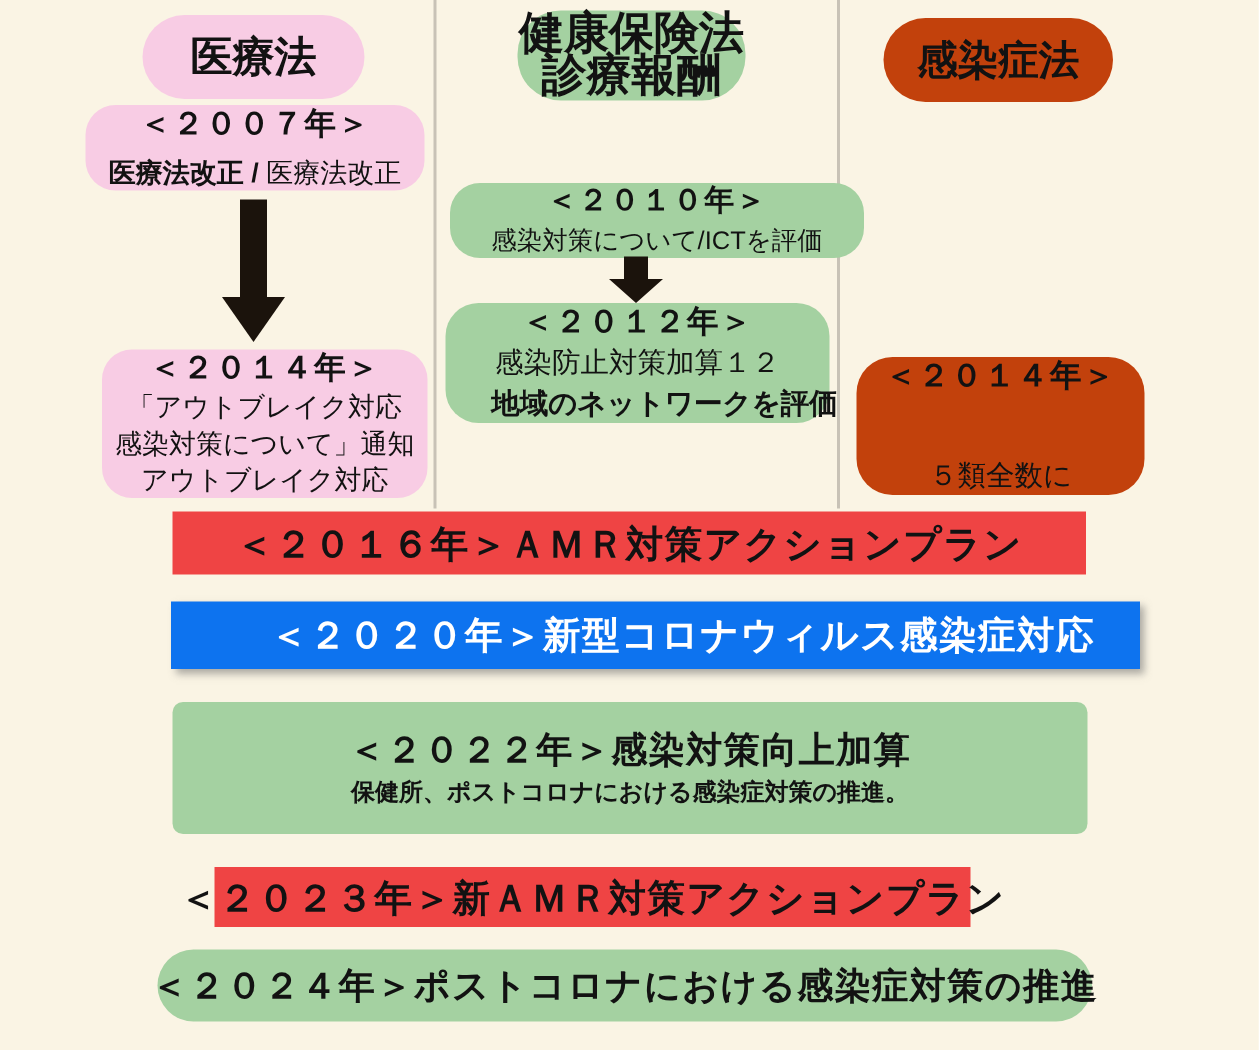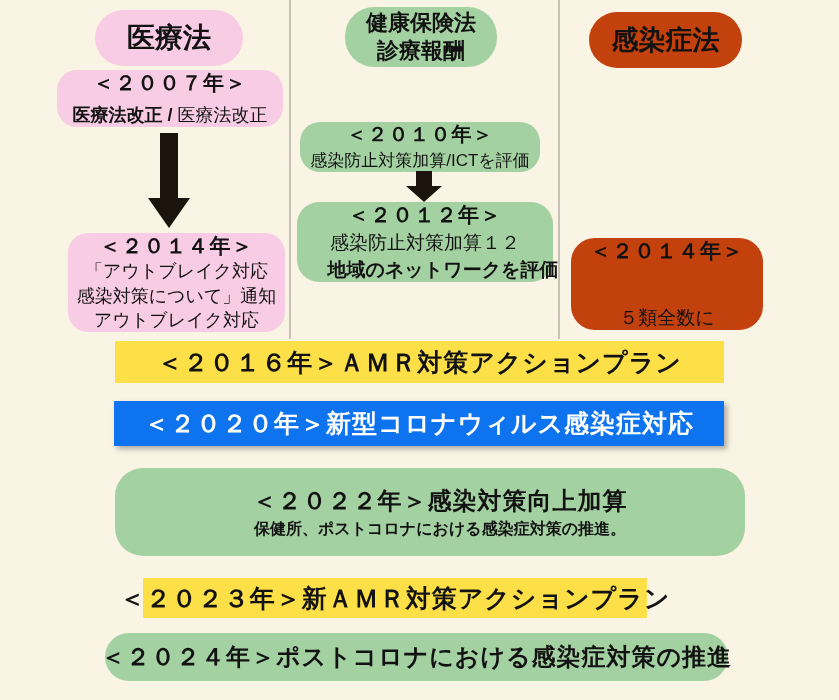--- a/index.html
+++ b/index.html
@@ -9,21 +9,21 @@
   .pill{position:absolute;display:flex;align-items:center;justify-content:center;
         text-align:center;color:#121212;}
   .hdr{font-weight:700;}
   .box{position:absolute;display:flex;flex-direction:column;align-items:center;
        justify-content:space-between;text-align:center;color:#121212;white-space:nowrap;}
   .year{font-weight:700;font-size:21px;line-height:26px;letter-spacing:1px;}
   .bodyline{font-size:18px;line-height:24px;}
   .pink{background:#F8CCE4;}
   .green{background:#A4D1A1;}
   .lav{background:#c2410c;}
-  .peach{background:#fde047;}
+  .peach{background:#ef4444;}
   .blue{background:#0D73EF;}
   .arrow-stem{position:absolute;background:#1B130C;}
   .arrow-head{position:absolute;width:0;height:0;
               border-left:21px solid transparent;border-right:21px solid transparent;
               border-top:30px solid #1B130C;}
   .bar{position:absolute;display:flex;align-items:center;justify-content:center;
        text-align:center;color:#121212;font-size:25px;font-weight:600;
        letter-spacing:1px;white-space:nowrap;}
   .bar.blue{color:#FFFFFF;box-shadow:3px 3px 5px rgba(110,110,110,0.55);}
   .bar2022{position:absolute;display:flex;flex-direction:column;align-items:center;
@@ -55,28 +55,28 @@
   <div class="arrow-stem" style="left:160px;top:133px;width:18px;height:66px;"></div>
   <div class="arrow-head" style="left:148px;top:198px;"></div>
 
   <div class="box pink" style="left:68px;top:233px;width:217px;height:99px;border-radius:20px;">
     <div class="year">＜２０１４年＞</div>
     <div class="bodyline">「アウトブレイク対応</div>
     <div class="bodyline">感染対策について」通知</div>
     <div class="bodyline">アウトブレイク対応</div>
   </div>
 
-  <div class="pill green hdr" style="left:345px;top:7px;width:152px;height:60px;border-radius:29px;font-size:22px;line-height:28px;flex-direction:column;">
+  <div class="pill green hdr" style="left:345px;top:7px;width:152px;height:60px;border-radius:29px;font-size:30px;line-height:28px;flex-direction:column;">
     <div>健康保険法</div>
     <div>診療報酬</div>
   </div>
 
-  <div class="box green" style="left:300px;top:122px;width:240px;height:50px;border-radius:20px;">
+  <div class="box green" style="left:300px;top:122px;width:276px;height:50px;border-radius:20px;">
     <div class="year" style="font-size:20px;line-height:24px;">＜２０１０年＞</div>
-    <div class="bodyline" style="font-size:17px;line-height:22px;">感染防止対策加算/ICTを評価</div>
+    <div class="bodyline" style="font-size:17px;line-height:22px;">感染対策について/ICTを評価</div>
   </div>
 
   <div class="arrow-stem" style="left:416px;top:171px;width:16px;height:16px;"></div>
   <div class="arrow-head" style="left:406px;top:186px;border-left-width:18px;border-right-width:18px;border-top-width:16px;"></div>
 
   <div class="box green" style="left:297px;top:202px;width:256px;height:80px;border-radius:22px;">
     <div class="year">＜２０１２年＞</div>
     <div class="bodyline" style="font-size:19px;">感染防止対策加算１２</div>
     <div class="bodyline" style="font-size:19px;font-weight:700;margin-left:36px;">地域のネットワークを評価</div>
   </div>
@@ -87,25 +87,25 @@
 
   <div class="box lav" style="left:571px;top:238px;width:192px;height:92px;border-radius:24px;">
     <div class="year">＜２０１４年＞</div>
     <div class="bodyline" style="font-size:19px;">５類全数に</div>
   </div>
 
   <div class="bar peach" style="left:115px;top:341px;width:609px;height:42px;">
     <span>＜２０１６年＞ＡＭＲ対策アクションプラン</span>
   </div>
 
-  <div class="bar blue" style="left:114px;top:401px;width:610px;height:45px;">
+  <div class="bar blue" style="left:114px;top:401px;width:610px;height:45px;padding-left:36px;">
     <span>＜２０２０年＞新型コロナウィルス感染症対応</span>
   </div>
 
-  <div class="bar2022 green" style="left:115px;top:468px;width:610px;height:88px;border-radius:28px;padding-left:20px;">
+  <div class="bar2022 green" style="left:115px;top:468px;width:610px;height:88px;border-radius:7px;">
     <div class="title">＜２０２２年＞感染対策向上加算</div>
     <div class="detail">保健所、ポストコロナにおける感染症対策の推進。</div>
   </div>
 
   <div class="bar peach" style="left:115px;top:578px;width:504px;height:40px;margin-left:28px;">
     <span>＜２０２３年＞新ＡＭＲ対策アクションプラン</span>
   </div>
 
   <div class="bar green" style="left:105px;top:633px;width:623px;height:48px;border-radius:26px;font-size:24px;">
     <span>＜２０２４年＞ポストコロナにおける感染症対策の推進</span>

